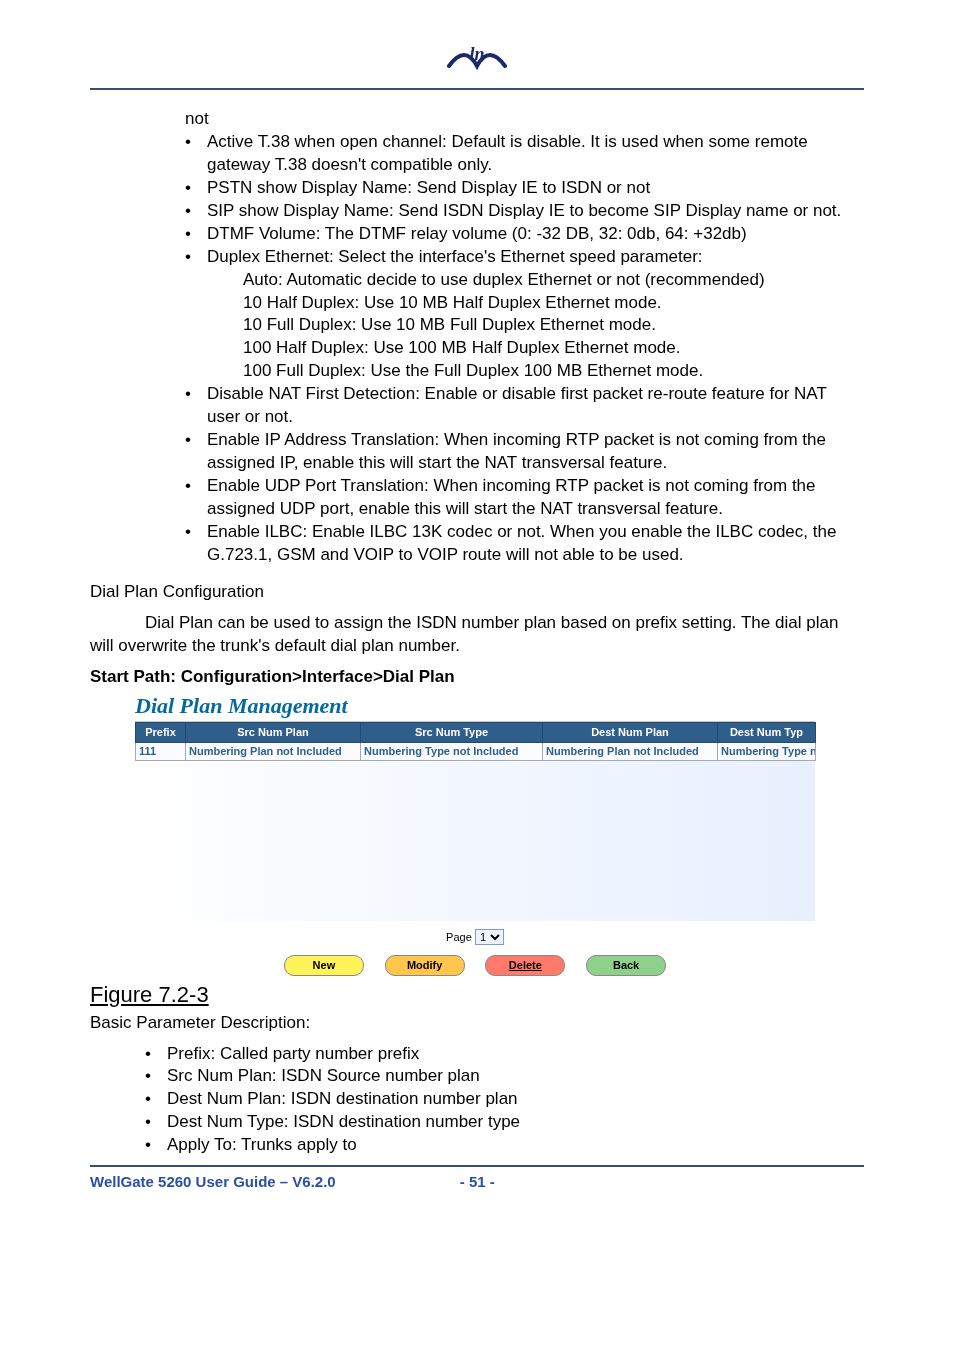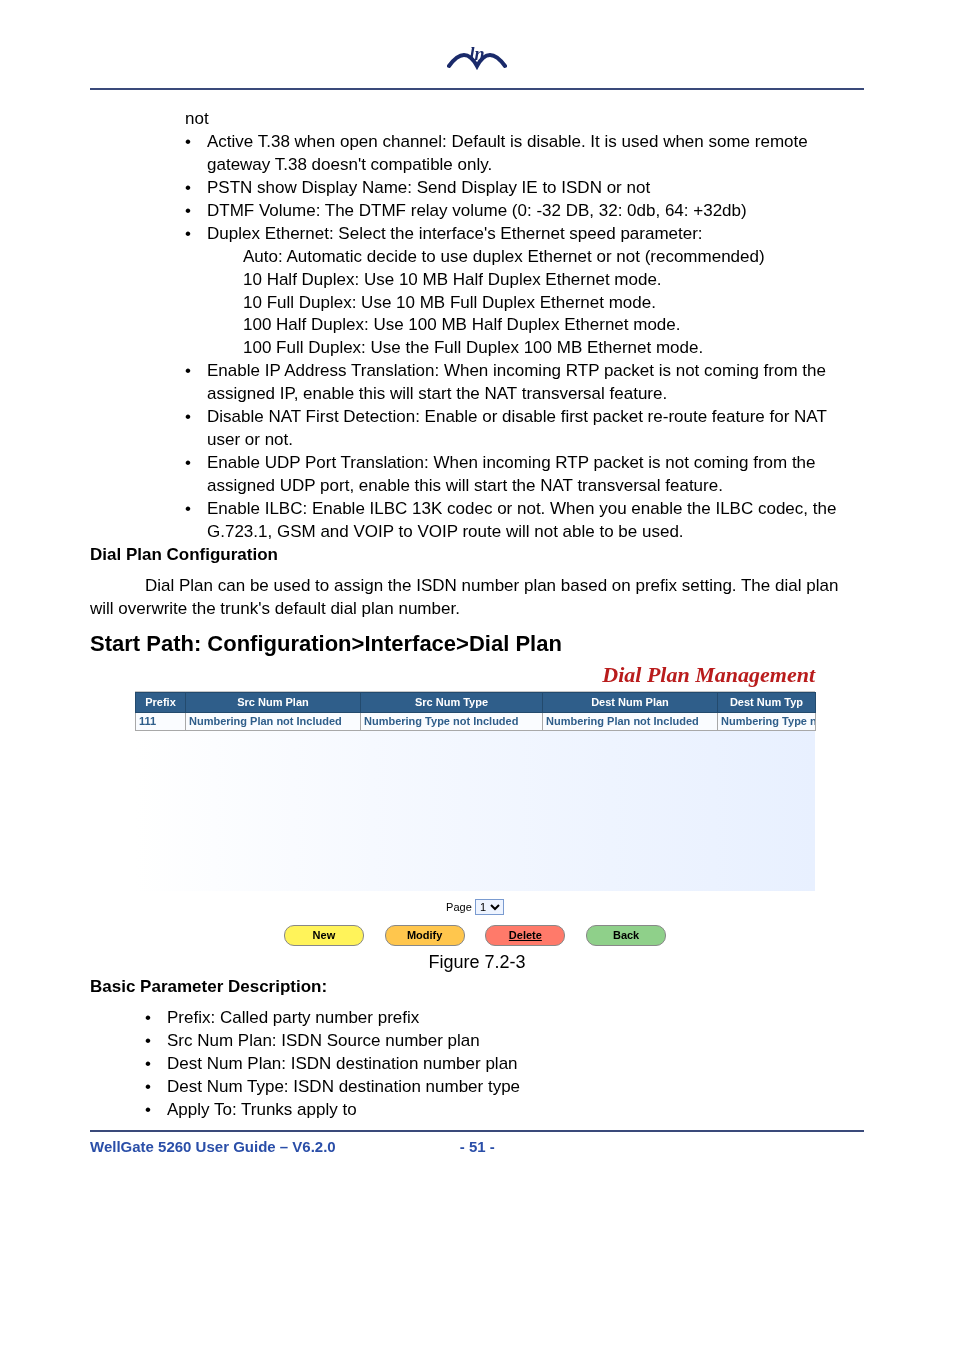--- a/index.html
+++ b/index.html
@@ -46,39 +46,39 @@
     content: "•";
     position: absolute;
     left: 0;
     top: 0;
     font-size: 17px;
   }
   .sub-indent {
     padding-left: 36px;
   }
   .section-heading {
-    font-weight: bold;
-    font-size: 17px;
-    margin: 0 0 8px 0;
+    font-weight: normal;
+    font-size: 17px;
+    margin: 14px 0 8px 0;
   }
   .start-path {
     font-weight: bold;
-    font-size: 22px;
+    font-size: 17px;
     margin: 8px 0 2px 0;
   }
   .dp-wrap {
     margin-left: 45px;
     width: 680px;
   }
   .dp-title {
-    text-align: right;
+    text-align: left;
     font-family: "Times New Roman", Times, serif;
     font-style: italic;
     font-weight: bold;
-    color: #b91c1c;
+    color: #0369a1;
     font-size: 22px;
     line-height: 1.4;
     border-bottom: 1px solid #c7c7c7;
     background: #fff;
   }
   table.dp {
     width: 100%;
     border-collapse: collapse;
     table-layout: fixed;
     font-size: 11px;
@@ -134,22 +134,22 @@
     color: #000;
     border: 1px solid #888;
     border-radius: 10px;
     cursor: pointer;
   }
   .btn.new    { background: #fff35a; }
   .btn.modify { background: #ffc64d; }
   .btn.delete { background: #ff7a6a; text-decoration: underline; }
   .btn.back   { background: #8fd08a; }
   .fig-caption {
-    text-align: center;
-    font-size: 18px;
+    font-size: 22px;
+    text-decoration: underline;
   }
   ul.bpd {
     margin: 0;
     padding-left: 55px;
     list-style: none;
   }
   ul.bpd > li {
     position: relative;
     padding-left: 22px;
   }
@@ -190,31 +190,32 @@
     </svg>
   </div>
   <hr class="top-rule">
 
   <div class="body-text">
     <div class="indent-text">not</div>
 
     <ul class="bullets">
       <li><span>Active T.38 when open channel: Default is disable. It is used when some remote gateway T.38 doesn't compatible only.</span></li>
       <li><span>PSTN show Display Name: Send Display IE to  ISDN or not</span></li>
+      <li><span>SIP show Display Name: Send ISDN Display IE to become SIP Display name or not.</span></li>
       <li><span>DTMF Volume: The DTMF relay volume (0: -32 DB, 32: 0db, 64: +32db)</span></li>
       <li>
         <span>Duplex Ethernet: Select the interface's Ethernet speed parameter:</span>
         <div class="sub-indent">Auto: Automatic decide to use duplex Ethernet or not (recommended)</div>
         <div class="sub-indent">10 Half Duplex: Use 10 MB Half Duplex Ethernet mode.</div>
         <div class="sub-indent">10 Full Duplex: Use 10 MB Full Duplex Ethernet mode.</div>
         <div class="sub-indent">100 Half Duplex: Use 100 MB Half Duplex Ethernet mode.</div>
         <div class="sub-indent">100 Full Duplex: Use the Full Duplex 100 MB Ethernet mode.</div>
       </li>
+      <li><span>Disable NAT First Detection: Enable or disable first packet re-route feature for NAT user or not.</span></li>
       <li><span>Enable IP Address Translation: When incoming RTP packet is not coming from the assigned IP, enable this will start the NAT transversal feature.</span></li>
-      <li><span>Disable NAT First Detection: Enable or disable first packet re-route feature for NAT user or not.</span></li>
       <li><span>Enable UDP Port Translation: When incoming RTP packet is not coming from the assigned UDP port, enable this will start the NAT transversal feature.</span></li>
       <li><span>Enable ILBC: Enable ILBC 13K codec or not. When you enable the ILBC codec, the G.723.1, GSM and VOIP to VOIP route will not able to be used.</span></li>
     </ul>
 
     <div class="section-heading">Dial Plan Configuration</div>
     <div style="text-indent:55px;">Dial Plan can be used to assign the ISDN number plan based on prefix setting. The dial plan will overwrite the trunk's default dial plan number.</div>
     <div class="start-path">Start Path: Configuration&gt;Interface&gt;Dial Plan</div>
 
     <div class="dp-wrap">
       <div class="dp-title">Dial Plan Management</div>

